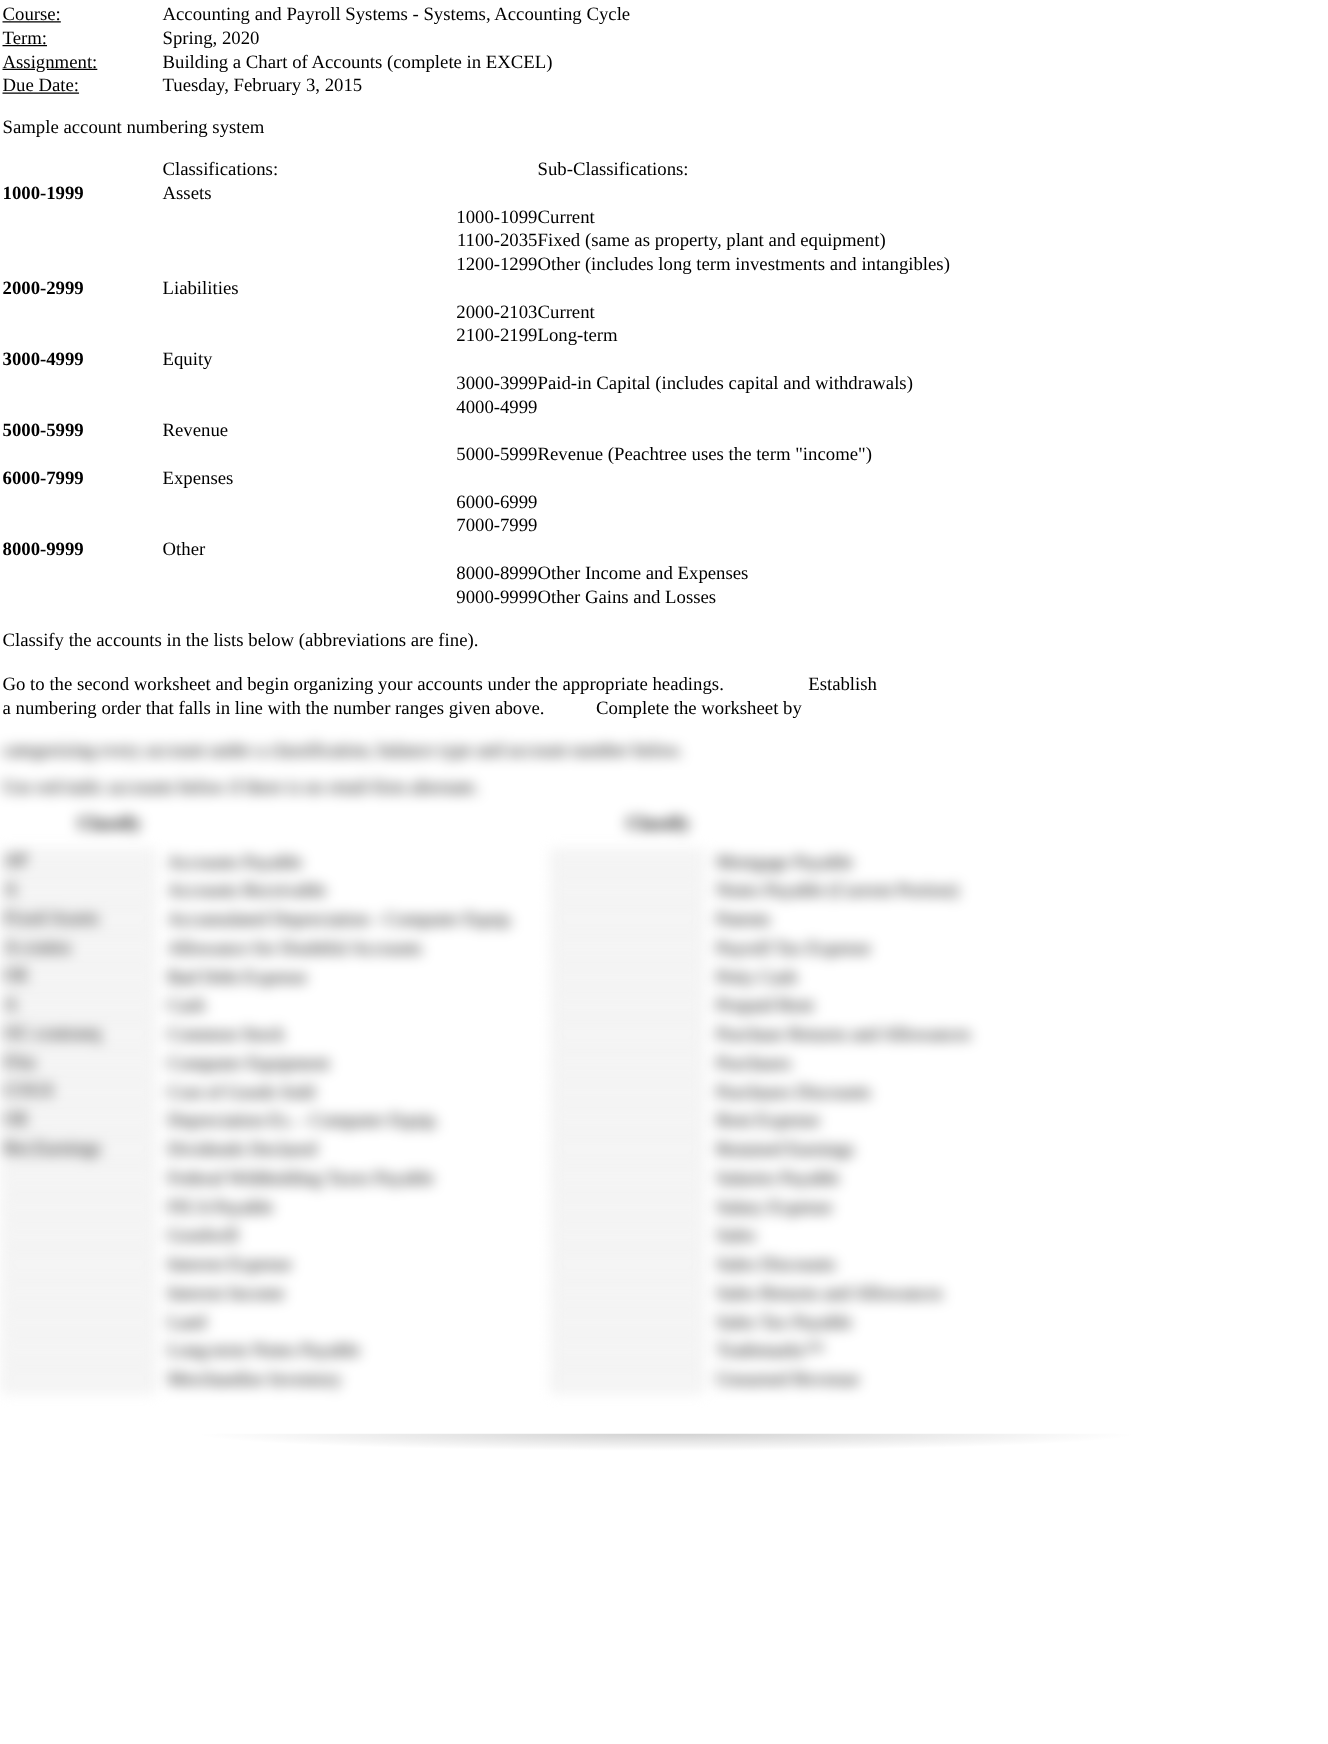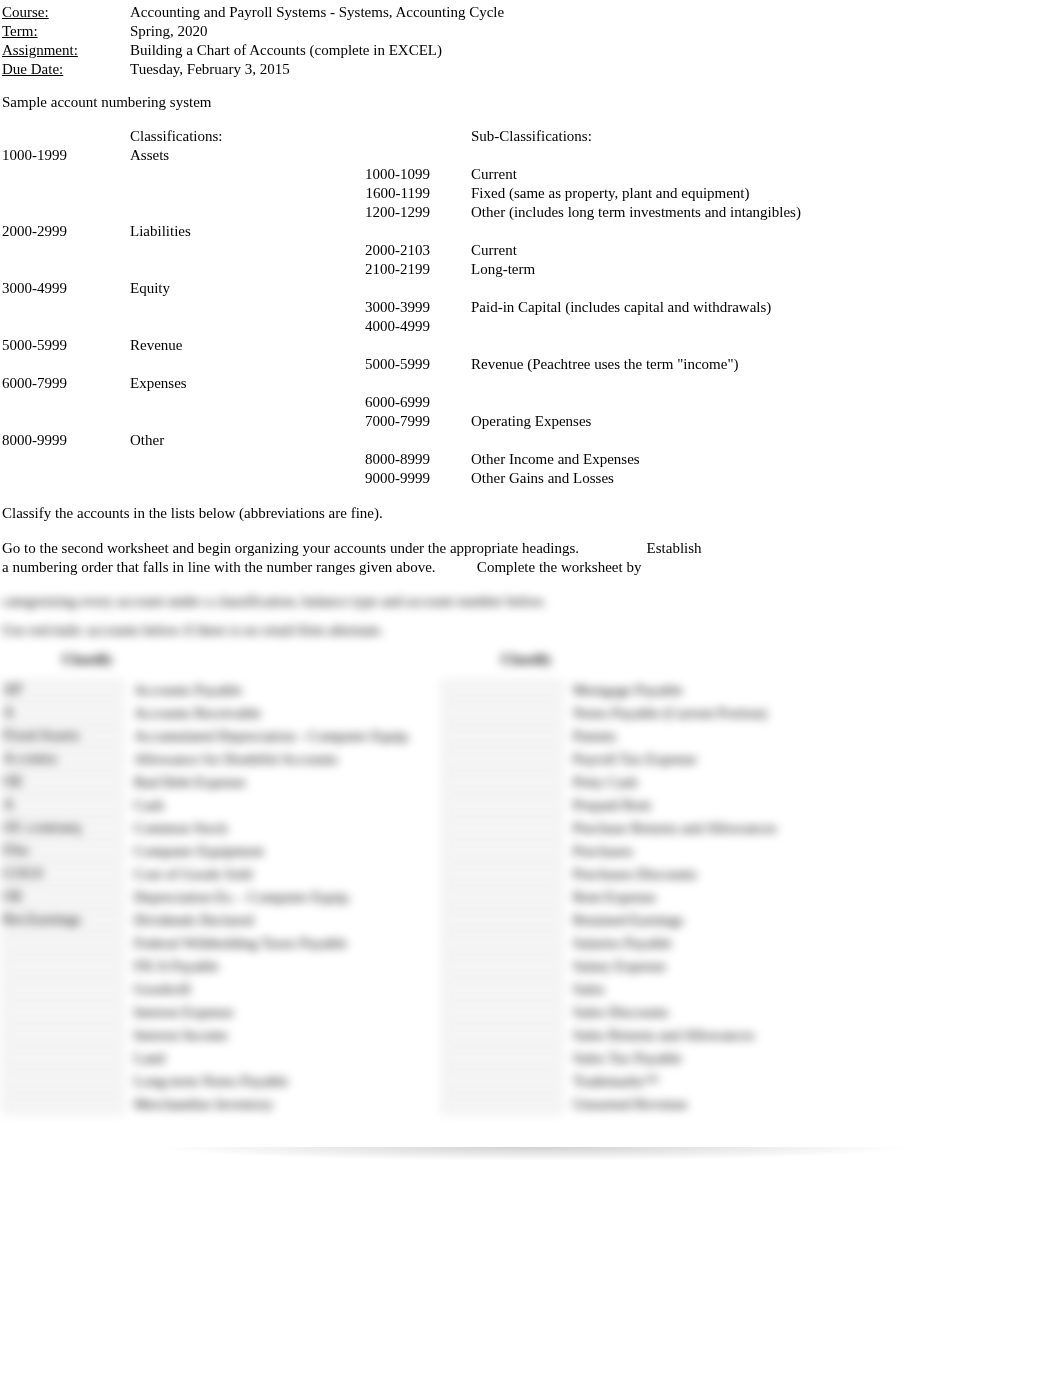--- a/index.html
+++ b/index.html
@@ -9,24 +9,24 @@
     margin: 0;
     padding: 4px 0 0 2px;
     width: 1062px;
     background: #fff;
   }
   .header-row { display: flex; margin-bottom: 2px; }
   .header-label { width: 128px; text-decoration: underline; }
   .section-heading { margin-top: 16px; margin-bottom: 16px; }
   .num-table { margin-bottom: 16px; }
   .num-row { display: flex; line-height: 19px; }
-  .col-range      { width: 128px; }
+  .col-range      { width: 128px; font-weight: bold; }
   .col-subrange   { width: 300px; padding-left: 18px; box-sizing: border-box; text-align: right; }
   .col-class      { width: 300px; }
-  .col-sub        { width: 500px; margin-left: 41px; }
+  .col-sub        { width: 500px; }
   .instructions { line-height: 19px; }
   .instructions .line { white-space: pre; }
   .blurred-zone {
     margin-top: 16px;
     filter: blur(5px);
     -webkit-filter: blur(5px);
     user-select: none;
   }
   .blurred-zone .bline { margin-bottom: 12px; }
   .accounts-wrap {
@@ -89,21 +89,21 @@
         <div class="col-class">Assets</div>
         <div class="col-sub"></div>
       </div>
       <div class="num-row">
         <div class="col-range"></div>
         <div class="col-subrange">1000-1099</div>
         <div class="col-sub">Current</div>
       </div>
       <div class="num-row">
         <div class="col-range"></div>
-        <div class="col-subrange">1600-1199</div>
+        <div class="col-subrange">1100-2035</div>
         <div class="col-sub">Fixed (same as property, plant and equipment)</div>
       </div>
       <div class="num-row">
         <div class="col-range"></div>
         <div class="col-subrange">1200-1299</div>
         <div class="col-sub">Other (includes long term investments and intangibles)</div>
       </div>
       <div class="num-row">
         <div class="col-range">2000-2999</div>
         <div class="col-class">Liabilities</div>
@@ -148,21 +148,20 @@
         <div class="col-class">Expenses</div>
         <div class="col-sub"></div>
       </div>
       <div class="num-row">
         <div class="col-range"></div>
         <div class="col-subrange">6000-6999</div>
       </div>
       <div class="num-row">
         <div class="col-range"></div>
         <div class="col-subrange">7000-7999</div>
-        <div class="col-sub">Operating Expenses</div>
       </div>
       <div class="num-row">
         <div class="col-range">8000-9999</div>
         <div class="col-class">Other</div>
         <div class="col-sub"></div>
       </div>
       <div class="num-row">
         <div class="col-range"></div>
         <div class="col-subrange">8000-8999</div>
         <div class="col-sub">Other Income and Expenses</div>

